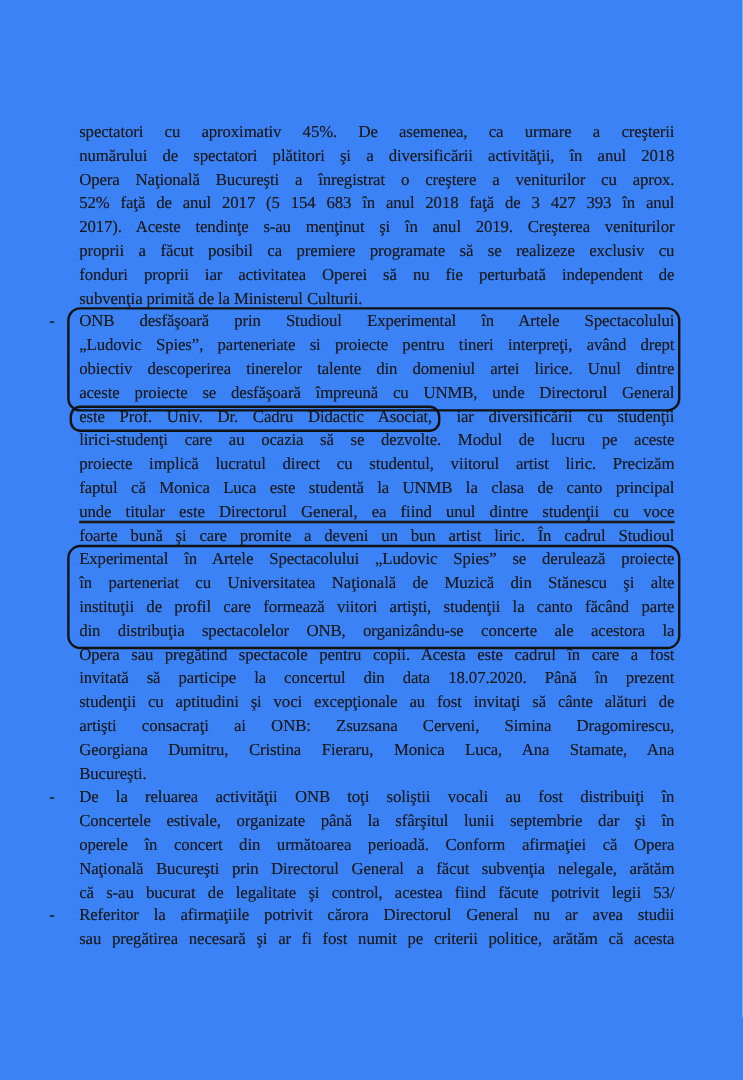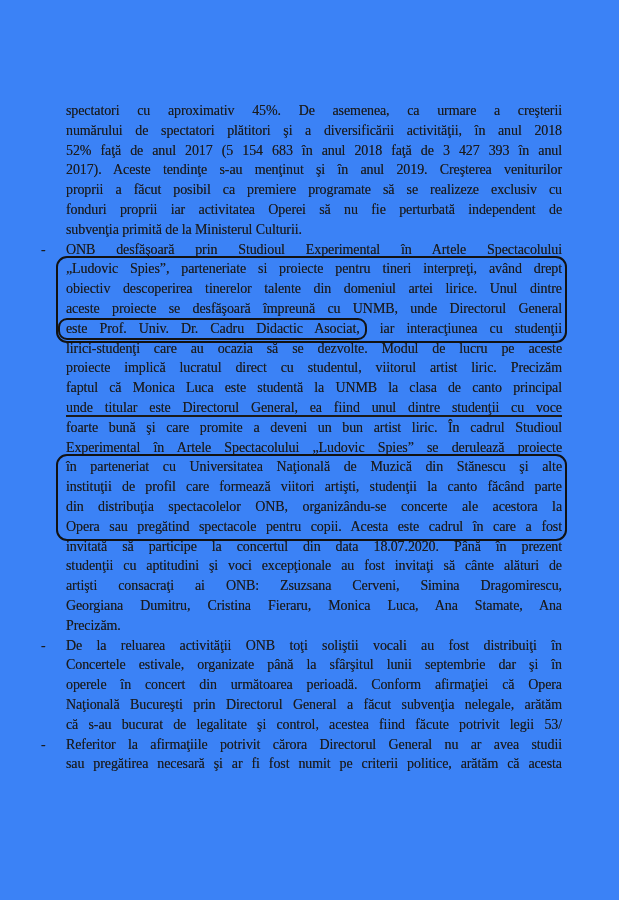--- a/index.html
+++ b/index.html
@@ -67,45 +67,46 @@
     box-sizing: border-box;
   }
 </style>
 </head>
 <body>
 
 <div class="page" id="page" style="background: #3b82f6;">
   <div class="textcol" id="textcol" style="color: rgb(27, 27, 27);">
       <div class="line"><span>spectatori cu aproximativ 45%. De asemenea, ca urmare a creşterii</span></div>
       <div class="line"><span>numărului de spectatori plătitori şi a diversificării activităţii, în anul 2018</span></div>
+      <div class="line"><span>Opera Naţională Bucureşti a înregistrat o creştere a veniturilor cu aprox.</span></div>
       <div class="line"><span>52% faţă de anul 2017 (5 154 683 în anul 2018 faţă de 3 427 393 în anul</span></div>
       <div class="line"><span>2017). Aceste tendinţe s-au menţinut şi în anul 2019. Creşterea veniturilor</span></div>
       <div class="line"><span>proprii a făcut posibil ca premiere programate să se realizeze exclusiv cu</span></div>
       <div class="line"><span>fonduri proprii iar activitatea Operei să nu fie perturbată independent de</span></div>
       <div class="line para-end"><span>subvenţia primită de la Ministerul Culturii.</span></div>
       <div class="line"><span class="dash">-</span><span>ONB desfăşoară prin Studioul Experimental în Artele Spectacolului</span></div>
       <div class="line"><span>„Ludovic Spies”, parteneriate si proiecte pentru tineri interpreţi, având drept</span></div>
       <div class="line"><span>obiectiv descoperirea tinerelor talente din domeniul artei lirice. Unul dintre</span></div>
       <div class="line"><span>aceste proiecte se desfăşoară împreună cu UNMB, unde Directorul General</span></div>
-      <div class="line"><span class="inline-pen-box">este Prof. Univ. Dr. Cadru Didactic Asociat,</span><span> iar interacţiunea cu studenţii</span></div>
+      <div class="line"><span class="inline-pen-box">este Prof. Univ. Dr. Cadru Didactic Asociat,</span><span> iar diversificării cu studenţii</span></div>
       <div class="line"><span>lirici-studenţi care au ocazia să se dezvolte. Modul de lucru pe aceste</span></div>
       <div class="line"><span>proiecte implică lucratul direct cu studentul, viitorul artist liric. Precizăm</span></div>
       <div class="line"><span>faptul că Monica Luca este studentă la UNMB la clasa de canto principal</span></div>
       <div class="line underline"><span>unde titular este Directorul General, ea fiind unul dintre studenţii cu voce</span></div>
       <div class="line"><span>foarte bună şi care promite a deveni un bun artist liric. În cadrul Studioul</span></div>
       <div class="line"><span>Experimental în Artele Spectacolului „Ludovic Spies” se derulează proiecte</span></div>
       <div class="line"><span>în parteneriat cu Universitatea Naţională de Muzică din Stănescu şi alte</span></div>
       <div class="line"><span>instituţii de profil care formează viitori artişti, studenţii la canto făcând parte</span></div>
       <div class="line"><span>din distribuţia spectacolelor ONB, organizându-se concerte ale acestora la</span></div>
       <div class="line"><span>Opera sau pregătind spectacole pentru copii. Acesta este cadrul în care a fost</span></div>
       <div class="line"><span>invitată să participe la concertul din data 18.07.2020. Până în prezent</span></div>
       <div class="line"><span>studenţii cu aptitudini şi voci excepţionale au fost invitaţi să cânte alături de</span></div>
       <div class="line"><span>artişti consacraţi ai ONB: Zsuzsana Cerveni, Simina Dragomirescu,</span></div>
       <div class="line"><span>Georgiana Dumitru, Cristina Fieraru, Monica Luca, Ana Stamate, Ana</span></div>
-      <div class="line para-end"><span>Precizăm.</span></div>
+      <div class="line para-end"><span>Bucureşti.</span></div>
       <div class="line"><span class="dash">-</span><span>De la reluarea activităţii ONB toţi soliştii vocali au fost distribuiţi în</span></div>
       <div class="line"><span>Concertele estivale, organizate până la sfârşitul lunii septembrie dar şi în</span></div>
       <div class="line"><span>operele în concert din următoarea perioadă. Conform afirmaţiei că Opera</span></div>
       <div class="line"><span>Naţională Bucureşti prin Directorul General a făcut subvenţia nelegale, arătăm</span></div>
       <div class="line"><span>că s-au bucurat de legalitate şi control, acestea fiind făcute potrivit legii 53/</span></div>
       <div class="line"><span class="dash">-</span><span>Referitor la afirmaţiile potrivit cărora Directorul General nu ar avea studii</span></div>
       <div class="line"><span>sau pregătirea necesară şi ar fi fost numit pe criterii politice, arătăm că acesta</span></div>
     </div>
 <div class="pen-box" style="border-color: rgb(18, 18, 18); top: 256.4px; height: 86.2px;"></div>
     <div class="pen-box" style="border-color: rgb(18, 18, 18); top: 454.4px; height: 86.2px;"></div>

